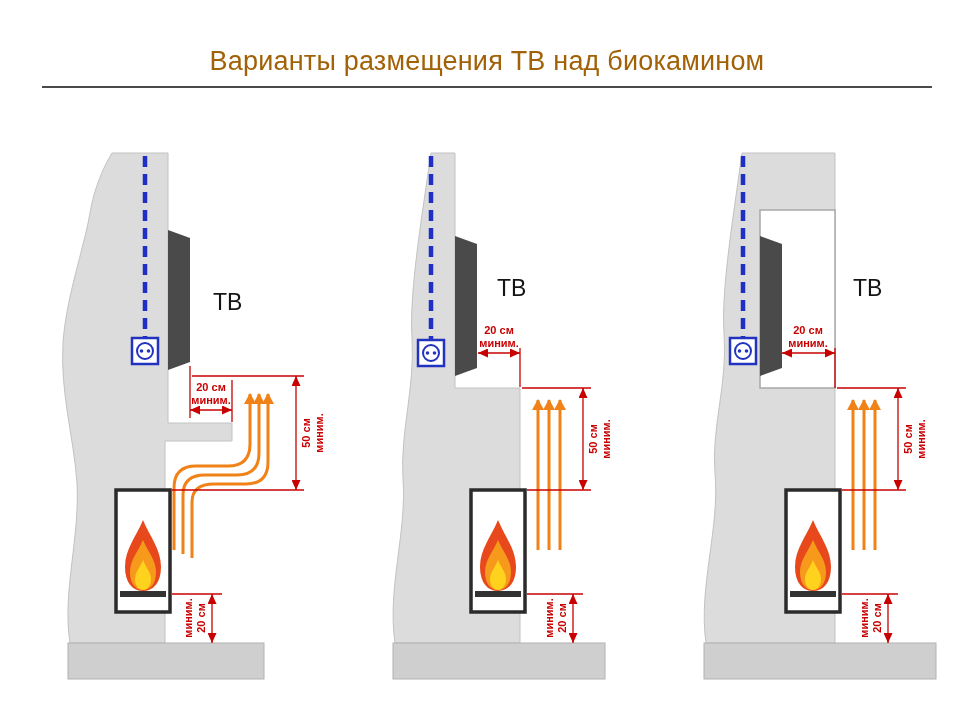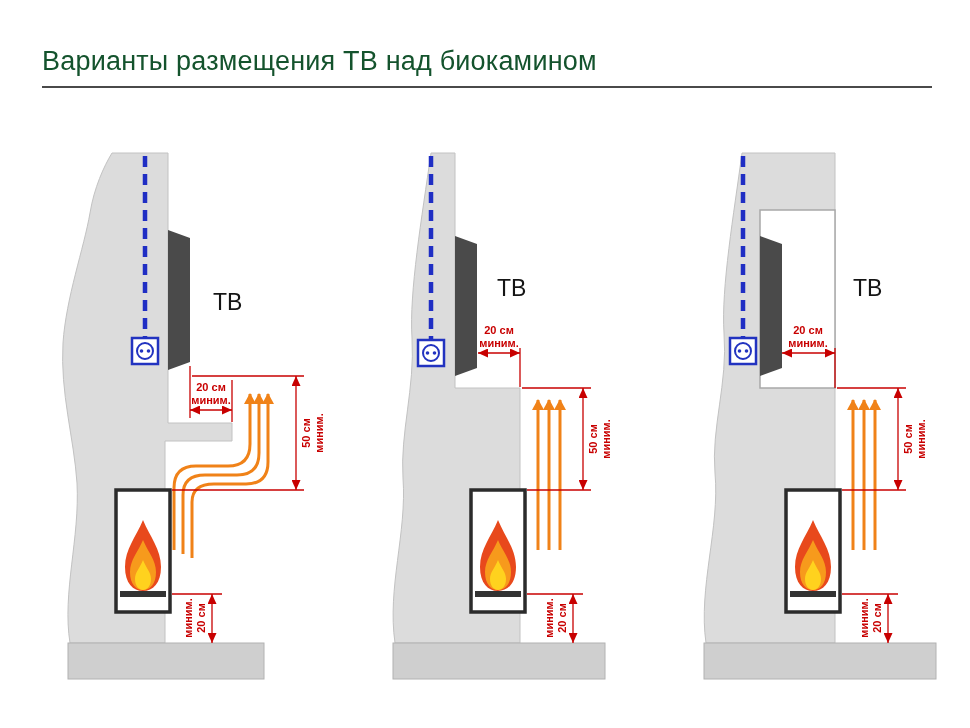--- a/index.html
+++ b/index.html
@@ -1,19 +1,19 @@
 <!DOCTYPE html>
 <html><head>
 <meta charset="utf-8">
 <style>
   html,body{margin:0;padding:0;background:#ffffff;}
   .stage{position:relative;width:970px;height:728px;background:#ffffff;overflow:hidden;
          font-family:"Liberation Sans",sans-serif;}
   .title{position:absolute;left:42px;top:46px;width:890px;padding-bottom:9px;
-         border-bottom:2px solid #4a4a4a;font-size:27px;color:#14532d;letter-spacing:.2px;}
+         border-bottom:2px solid #4a4a4a;font-size:27px;color:#a16207;letter-spacing:.2px;text-align:center;}
   .panel{position:absolute;top:138px;}
   .red{stroke:#c80000;stroke-width:1.3;fill:none;}
   .flow{fill:none;stroke:#f08218;stroke-width:3;stroke-linecap:butt;}
   .dim{font:bold 11px "Liberation Sans",sans-serif;fill:#c80000;}
   .tvlabel{font:23px "Liberation Sans",sans-serif;fill:#151515;}
 </style>
 </head>
 <body>
 
 <div class="stage">

